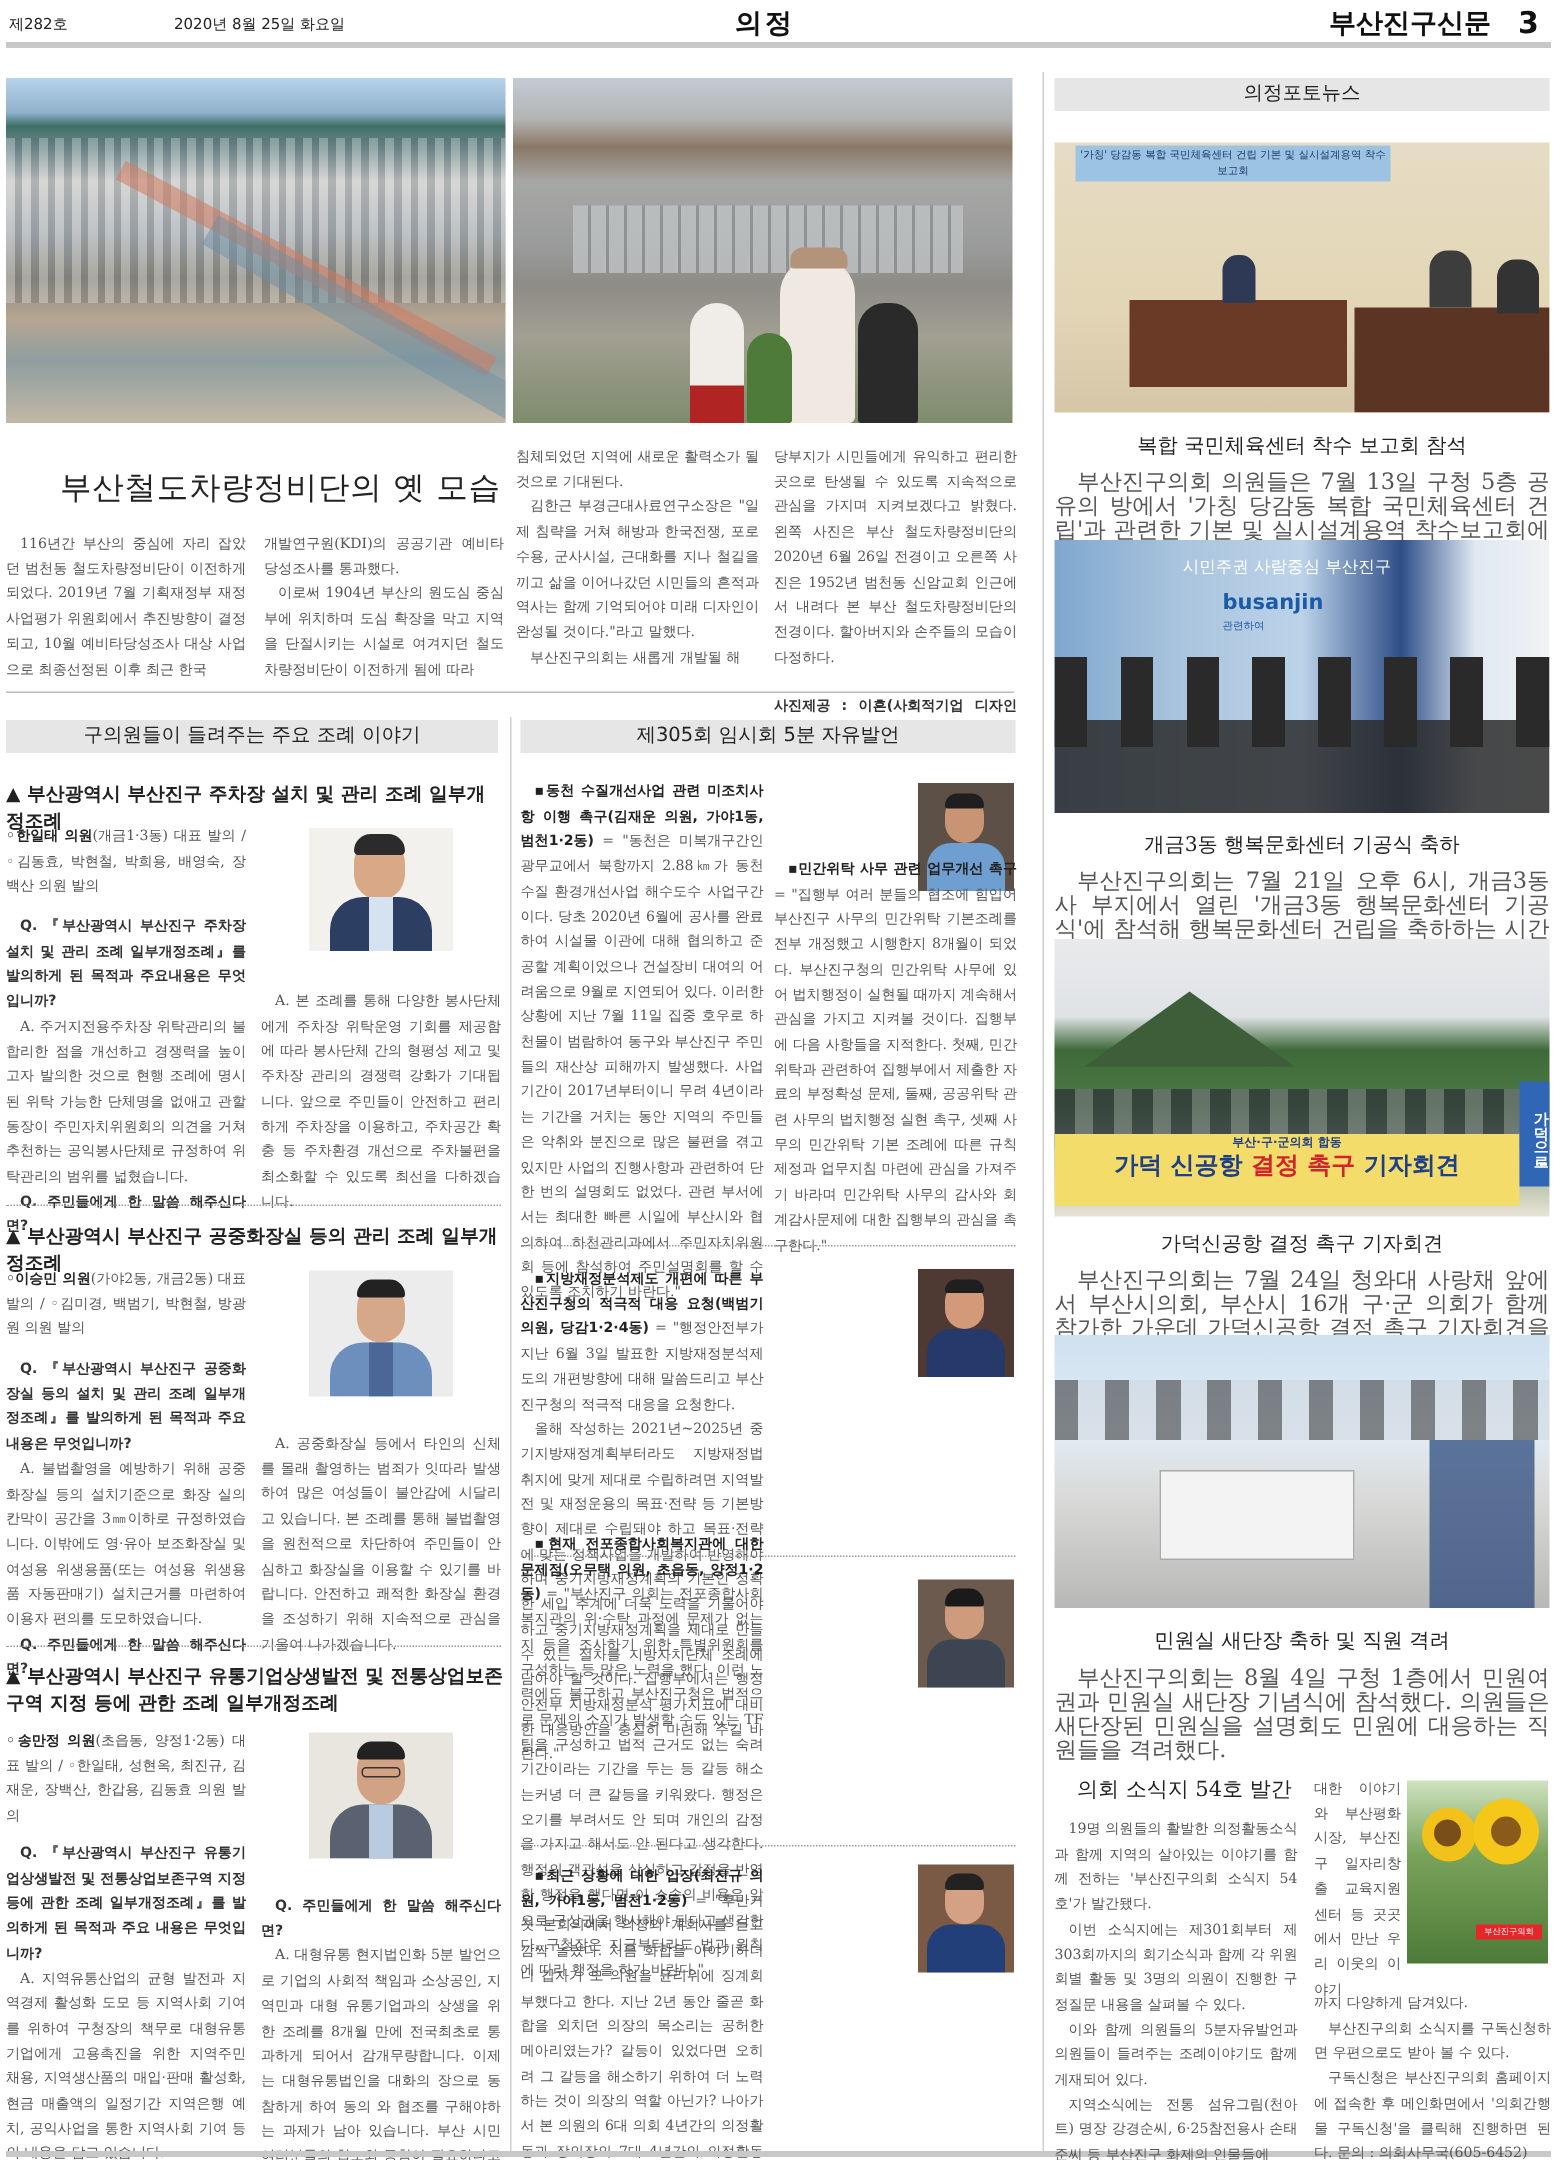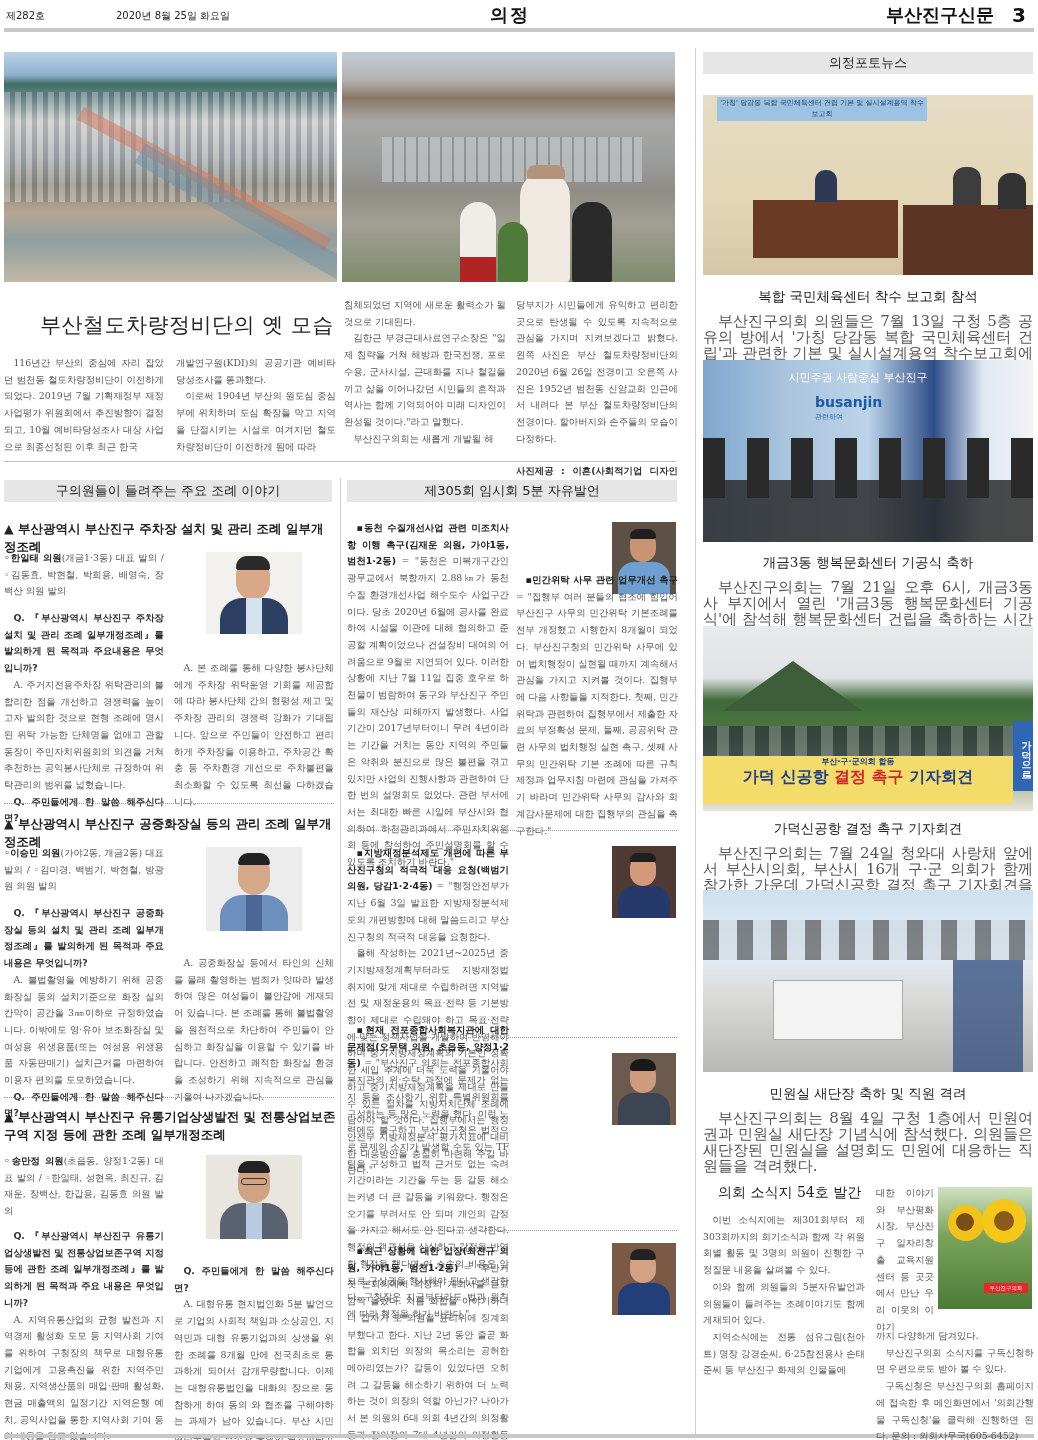--- a/index.html
+++ b/index.html
@@ -123,21 +123,21 @@
   <div class="abs" style="left:32px;top:6px;width:32px;height:12px;background:#222;border-radius:15px 15px 3px 3px;"></div>
   <div class="abs" style="left:14px;top:48px;width:68px;height:36px;background:#6d8fbe;border-radius:22px 22px 0 0;"></div>
   <div class="abs" style="left:40px;top:48px;width:16px;height:36px;background:#4a6797;"></div>
 </div>
 <div class="abs body-text serif" style="left:4px;top:905px;width:160px;">
   <p class="q sans">Q. 『부산광역시 부산진구 공중화장실 등의 설치 및 관리 조례 일부개정조례』를 발의하게 된 목적과 주요내용은 무엇입니까?</p>
   <p>A. 불법촬영을 예방하기 위해 공중화장실 등의 설치기준으로 화장 실의 칸막이 공간을 3㎜이하로 규정하였습니다. 이밖에도 영·유아 보조화장실 및 여성용 위생용품(또는 여성용 위생용품 자동판매기) 설치근거를 마련하여 이용자 편의를 도모하였습니다.</p>
   <p class="q sans">Q. 주민들에게 한 말씀 해주신다면?</p>
 </div>
 <div class="abs body-text serif" style="left:174px;top:955px;width:160px;">
-  <p>A. 공중화장실 등에서 타인의 신체를 몰래 촬영하는 범죄가 잇따라 발생하여 많은 여성들이 불안감에 게재되어 있습니다. 본 조례를 통해 불법촬영 을 원천적으로 차단하여 주민들이 안심하고 화장실을 이용할 수 있기를 바랍니다. 안전하고 쾌적한 화장실 환경을 조성하기 위해 지속적으로 관심을 기울여 나가겠습니다.</p>
+  <p>A. 공중화장실 등에서 타인의 신체를 몰래 촬영하는 범죄가 잇따라 발생하여 많은 여성들이 불안감에 시달리고 있습니다. 본 조례를 통해 불법촬영 을 원천적으로 차단하여 주민들이 안심하고 화장실을 이용할 수 있기를 바랍니다. 안전하고 쾌적한 화장실 환경을 조성하기 위해 지속적으로 관심을 기울여 나가겠습니다.</p>
 </div>
 <div class="abs dotrule" style="left:4px;top:1097px;width:330px;"></div>
 
 <div class="abs ord-title sans" style="left:4px;top:1108px;width:332px;">
   <span>▲</span>
   <span>부산광역시 부산진구 유통기업상생발전 및 전통상업보존구역 지정 등에 관한 조례 일부개정조례</span>
 </div>
 <div class="abs body-text serif" style="left:4px;top:1153px;width:160px;">
   <p class="noind"><span class="b sans">◦송만정 의원</span><span>(초읍동, 양정1·2동) 대표 발의 / ◦한일태, 성현옥, 최진규, 김재운, 장백산, 한갑용, 김동효 의원 발의</span></p>
 </div>
@@ -243,20 +243,21 @@
 <div class="abs photo" style="left:703px;top:890px;width:330px;height:182px;background:linear-gradient(180deg,#cfe0ef 0%,#e2edf6 35%,#d9d9d7 60%,#b8b8b6 100%);">
   <div class="abs" style="left:0;top:30px;width:330px;height:40px;background:repeating-linear-gradient(90deg,#2b2b2b 0 16px,#cfd6de 16px 34px);opacity:0.55;"></div>
   <div class="abs" style="left:70px;top:90px;width:130px;height:60px;background:#f3f3f3;border:1px solid #aaa;"></div>
   <div class="abs" style="left:250px;top:70px;width:70px;height:112px;background:#2e4b7e;opacity:0.75;"></div>
 </div>
 <div class="abs cap-title serif" style="left:703px;top:1085px;width:330px;">민원실 새단장 축하 및 직원 격려</div>
 <div class="abs cap-text serif" style="left:703px;top:1110px;width:330px;text-indent:1em;">부산진구의회는 8월 4일 구청 1층에서 민원여권과 민원실 새단장 기념식에 참석했다. 의원들은 새단장된 민원실을 설명회도 민원에 대응하는 직원들을 격려했다.</div>
 
 <div class="abs serif" style="left:718px;top:1184px;font-size:14px;color:#222;">의회 소식지 54호 발간</div>
 <div class="abs body-text serif" style="left:703px;top:1212px;width:162px;">
+  <p>19명 의원들의 활발한 의정활동소식과 함께 지역의 살아있는 이야기를 함께 전하는 '부산진구의회 소식지 54호'가 발간됐다.</p>
   <p>이번 소식지에는 제301회부터 제303회까지의 회기소식과 함께 각 위원회별 활동 및 3명의 의원이 진행한 구정질문 내용을 살펴볼 수 있다.</p>
   <p>이와 함께 의원들의 5분자유발언과 의원들이 들려주는 조례이야기도 함께 게재되어 있다.</p>
   <p>지역소식에는 전통 섬유그림(천아트) 명장 강경순씨, 6·25참전용사 손태준씨 등 부산진구 화제의 인물들에</p>
 </div>
 <div class="abs body-text serif" style="left:876px;top:1185px;width:58px;">
   <p class="noind">대한 이야기와 부산평화시장, 부산진구 일자리창출 교육지원센터 등 곳곳에서 만난 우리 이웃의 이야기</p>
 </div>
 <div class="abs photo" style="left:938px;top:1187px;width:94px;height:122px;background:linear-gradient(180deg,#cfe2c0 0%,#7aa35a 40%,#4d7a38 100%);">
   <div class="abs" style="left:10px;top:18px;width:36px;height:36px;background:#f2c21b;border-radius:50%;"></div>
   <div class="abs" style="left:44px;top:12px;width:44px;height:44px;background:#f5c718;border-radius:50%;"></div>

